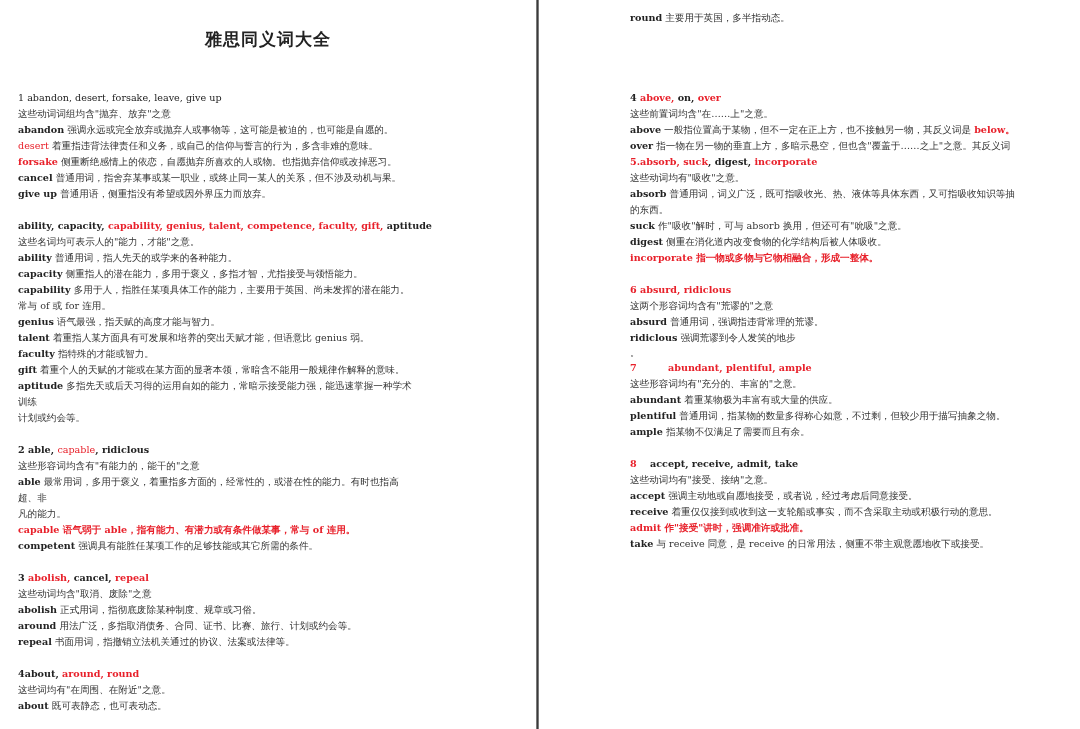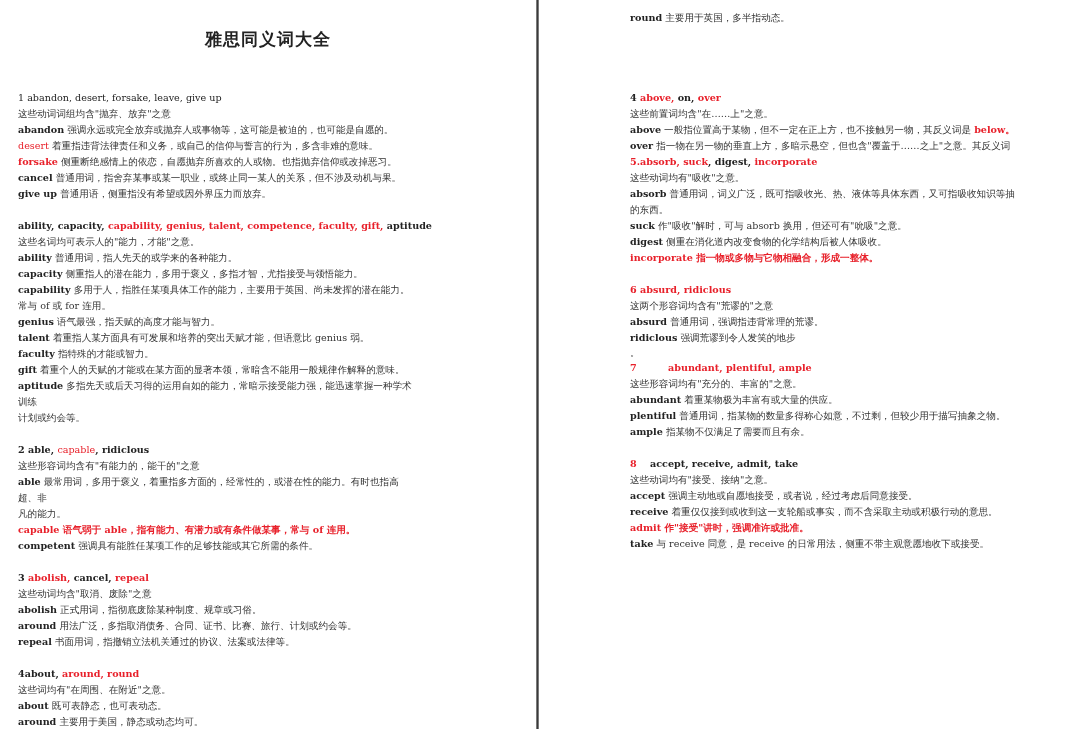--- a/index.html
+++ b/index.html
@@ -78,21 +78,20 @@
     <div class="gap"></div>
     <div class="line"><span class="w">3 </span><span class="redb">abolish,</span><span class="w"> cancel, </span><span class="redb">repeal</span></div>
     <div class="line">这些动词均含"取消、废除"之意</div>
     <div class="line"><span class="w">abolish</span> <span>正式用词，指彻底废除某种制度、规章或习俗。</span></div>
     <div class="line"><span class="w">around</span> <span>用法广泛，多指取消债务、合同、证书、比赛、旅行、计划或约会等。</span></div>
     <div class="line"><span class="w">repeal</span> <span>书面用词，指撤销立法机关通过的协议、法案或法律等。</span></div>
     <div class="gap"></div>
     <div class="line"><span class="w">4about, </span><span class="redb">around, round</span></div>
     <div class="line">这些词均有"在周围、在附近"之意。</div>
     <div class="line"><span class="w">about</span> <span>既可表静态，也可表动态。</span></div>
-    <div class="line"><span class="w">around</span> <span>主要用于美国，静态或动态均可。</span></div>
   </div>
 </div>
 
 <div class="divider"></div>
 
 <div class="page page-right">
   <div class="block" style="left:90px; top:10px;">
     <div class="line"><span class="w">round</span> <span>主要用于英国，多半指动态。</span></div>
   </div>
 

